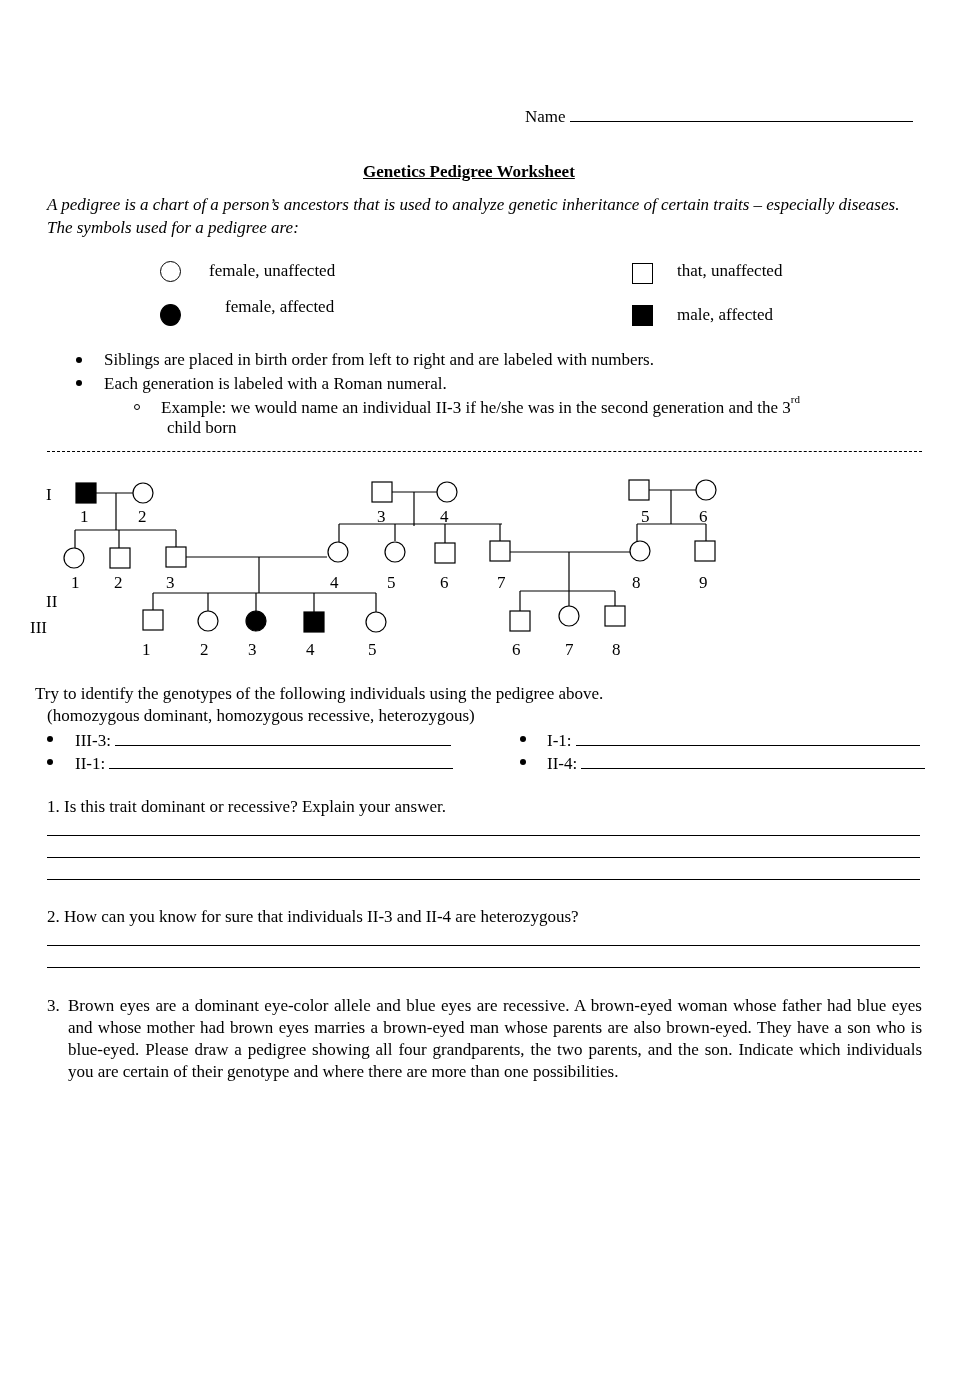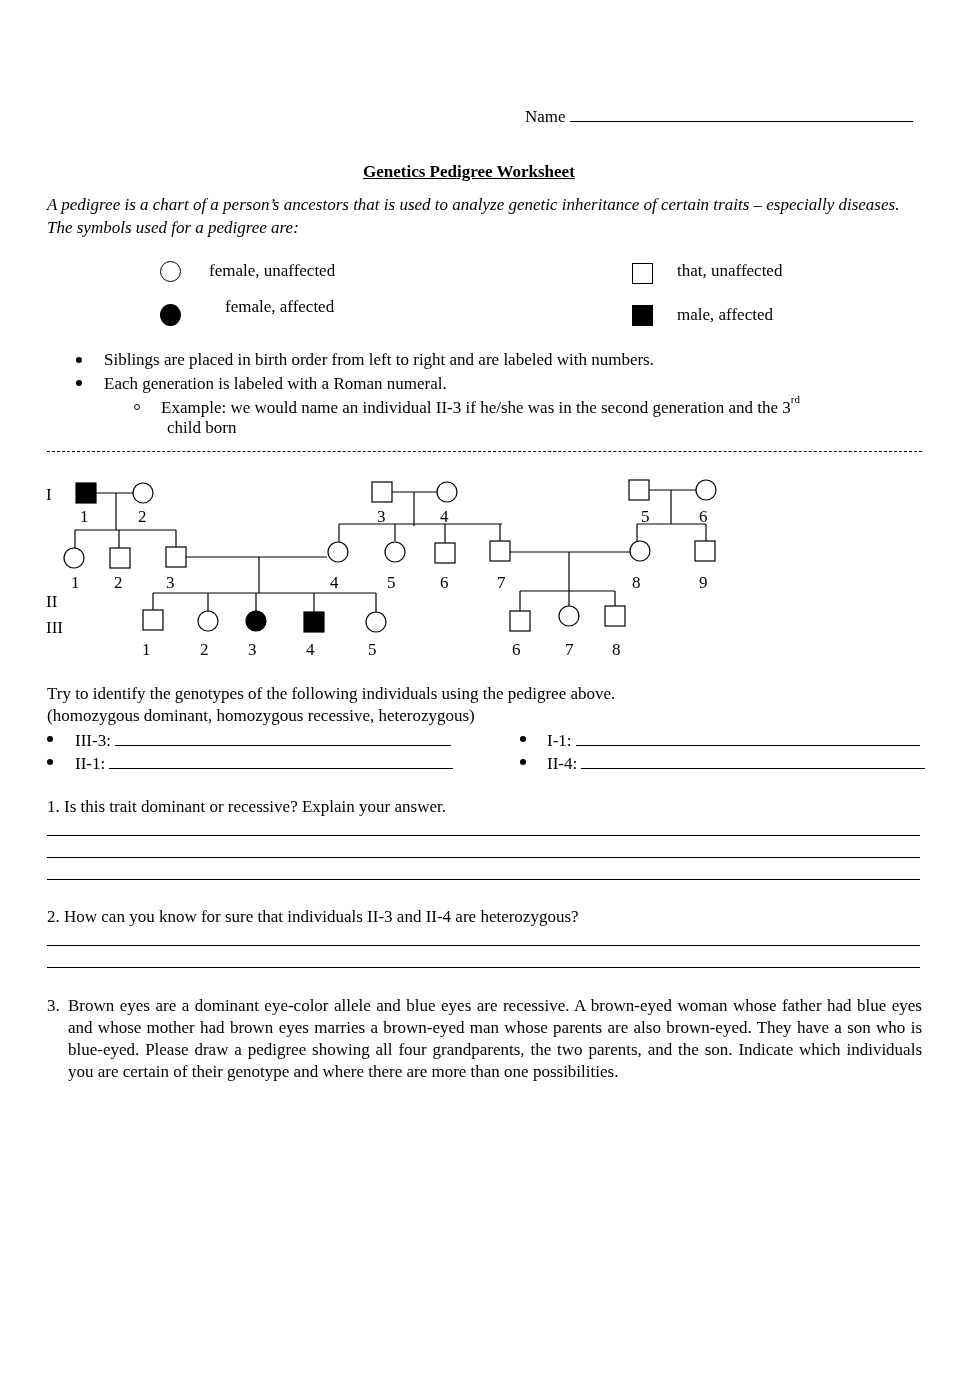--- a/index.html
+++ b/index.html
@@ -117,21 +117,21 @@
     <rect x="304" y="142" width="20" height="20" fill="#000"></rect>
     <circle cx="376" cy="152" r="10" fill="#fff"></circle>
     <rect x="510" y="141" width="20" height="20" fill="#fff"></rect>
     <circle cx="569" cy="146" r="10" fill="#fff"></circle>
     <rect x="605" y="136" width="20" height="20" fill="#fff"></rect>
   </g>
 </svg>
 
 <div class="abs" style="left:46px; top:486px;">I</div>
 <div class="abs" style="left:46px; top:552px;margin-top:41px;">II</div>
-<div class="abs" style="left:46px; top:619px;">III</div>
+<div class="abs" style="left:30px; top:619px;">III</div>
 
 <div class="abs" style="left:80px; top:508px;">1</div>
 <div class="abs" style="left:138px; top:508px;">2</div>
 <div class="abs" style="left:377px; top:508px;">3</div>
 <div class="abs" style="left:440px; top:508px;">4</div>
 <div class="abs" style="left:641px; top:508px;">5</div>
 <div class="abs" style="left:699px; top:508px;">6</div>
 
 <div class="abs" style="left:71px; top:574px;">1</div>
 <div class="abs" style="left:114px; top:574px;">2</div>
@@ -145,21 +145,21 @@
 
 <div class="abs" style="left:142px; top:641px;">1</div>
 <div class="abs" style="left:200px; top:641px;">2</div>
 <div class="abs" style="left:248px; top:641px;">3</div>
 <div class="abs" style="left:306px; top:641px;">4</div>
 <div class="abs" style="left:368px; top:641px;">5</div>
 <div class="abs" style="left:512px; top:641px;">6</div>
 <div class="abs" style="left:565px; top:641px;">7</div>
 <div class="abs" style="left:612px; top:641px;">8</div>
 
-<div class="abs" style="left:47px; top:685px;">Try to identify the genotypes of the following individuals using the pedigree above.</div>
+<div class="abs" style="left:35px; top:685px;">Try to identify the genotypes of the following individuals using the pedigree above.</div>
 <div class="abs" style="left:47px; top:707px;">(homozygous dominant, homozygous recessive, heterozygous)</div>
 
 <div class="bullet" style="left:47px; top:736px;"></div>
 <div class="abs" style="left:75px; top:731px;">
   <span>III-3:</span>
   <span class="blank" style="width:336px;"></span>
 </div>
 <div class="bullet" style="left:520px; top:736px;"></div>
 <div class="abs" style="left:547px; top:731px;">
   <span>I-1:</span>

